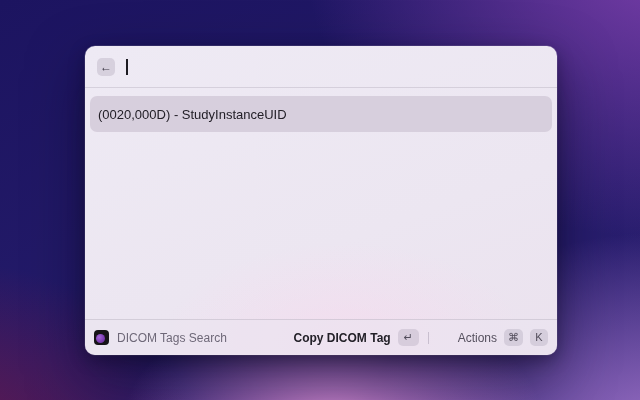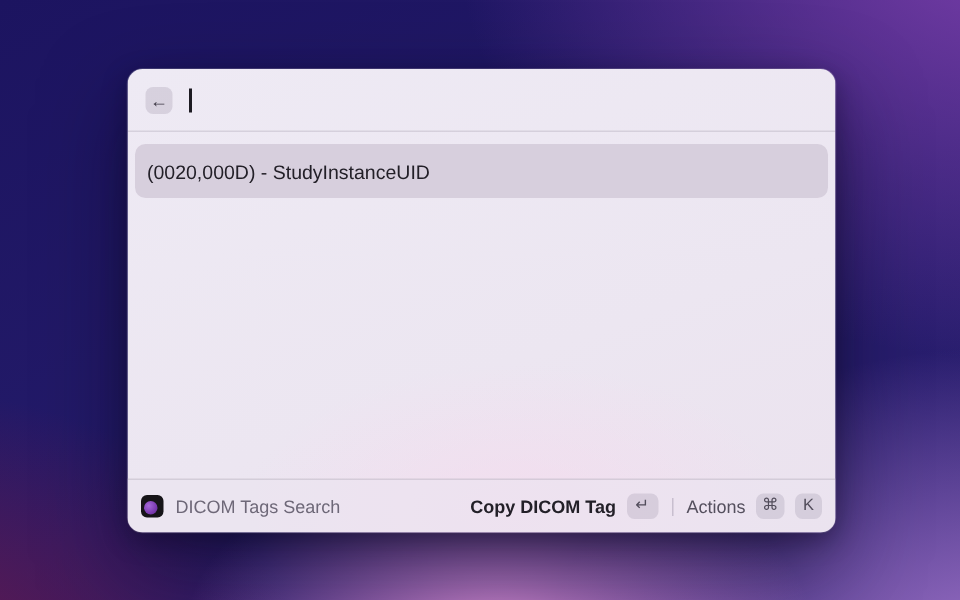--- a/index.html
+++ b/index.html
@@ -87,21 +87,21 @@
   }
   .ext-icon::after {
     content: ""; position: absolute;
     left: 2px; top: 3.5px; width: 9px; height: 9px;
     border-radius: 50%;
     background: radial-gradient(circle at 35% 35%, #a568d8 0%, #7b3bb0 60%, #5f2a8e 100%);
   }
   .footer-app-name { font-size: 12px; color: #6e6878; font-weight: 400; }
   .footer-right { display: flex; align-items: center; gap: 7px; }
   .footer-action-label { font-size: 12px; font-weight: 700; color: #232028; }
-  .footer-actions-label { font-size: 12px; font-weight: 400; color: #55505e; }
+  .footer-actions-label { font-size: 12px; font-weight: 400; color: #55505e; margin-left: 20px; }
   .key-badge {
     min-width: 18px; height: 17px;
     padding: 0 4px;
     border-radius: 5px;
     background: rgba(60,50,80,0.12);
     display: flex; align-items: center; justify-content: center;
     font-size: 11px; color: #524d5b; line-height: 1;
   }
   .key-badge.return { min-width: 21px; }
   .footer-divider {

